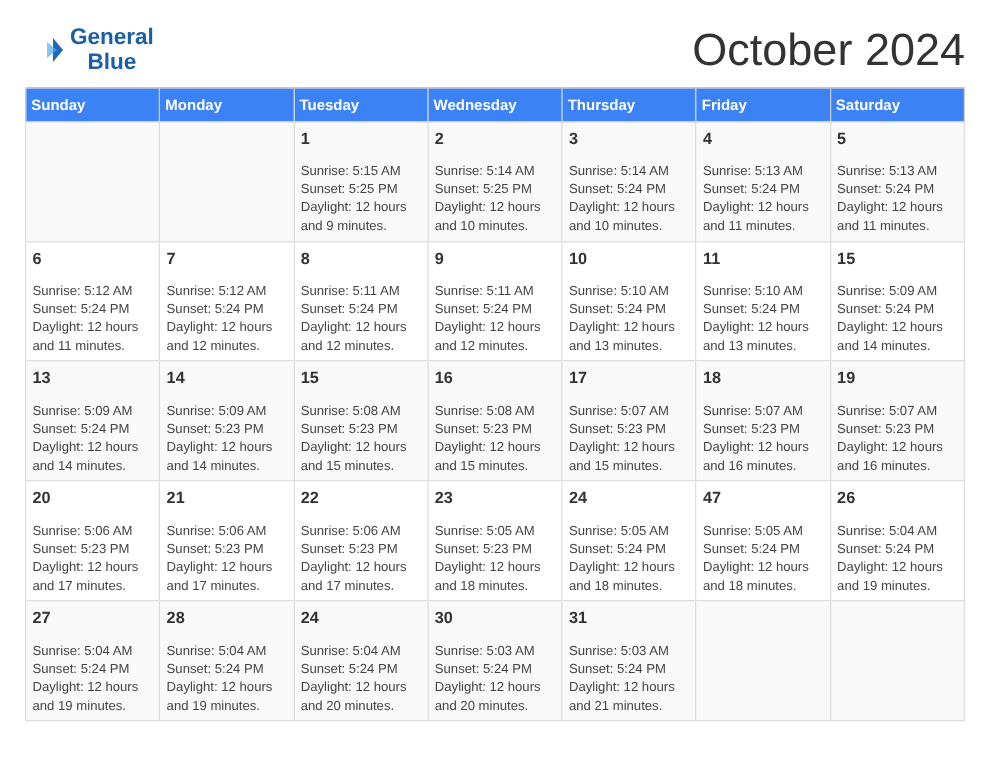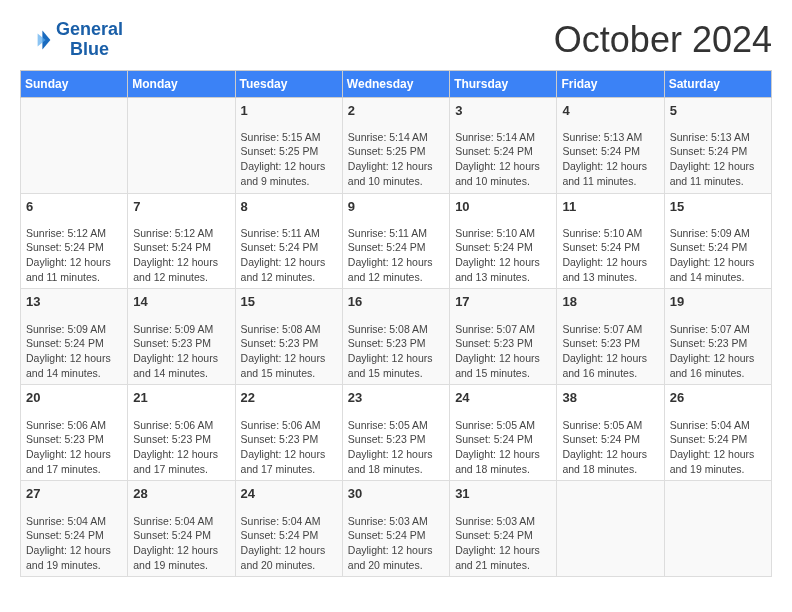--- a/index.html
+++ b/index.html
@@ -217,21 +217,21 @@
         </td>
         <td>
           <span class="day-number">23</span>
           <div class="day-info">Sunrise: 5:05 AM<br>Sunset: 5:23 PM<br>Daylight: 12 hours and 18 minutes.</div>
         </td>
         <td>
           <span class="day-number">24</span>
           <div class="day-info">Sunrise: 5:05 AM<br>Sunset: 5:24 PM<br>Daylight: 12 hours and 18 minutes.</div>
         </td>
         <td>
-          <span class="day-number">38</span>
+          <span class="day-number">47</span>
           <div class="day-info">Sunrise: 5:05 AM<br>Sunset: 5:24 PM<br>Daylight: 12 hours and 18 minutes.</div>
         </td>
         <td>
           <span class="day-number">26</span>
           <div class="day-info">Sunrise: 5:04 AM<br>Sunset: 5:24 PM<br>Daylight: 12 hours and 19 minutes.</div>
         </td>
       </tr>
       <tr>
         <td>
           <span class="day-number">27</span>

